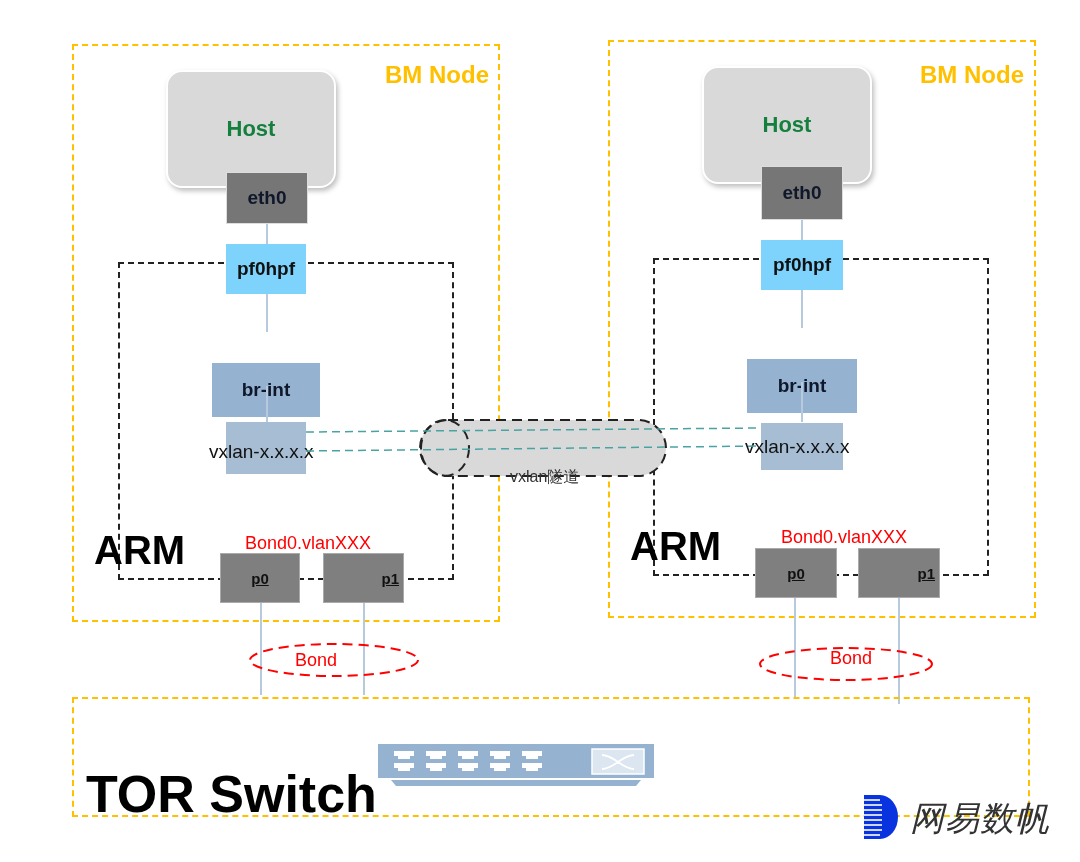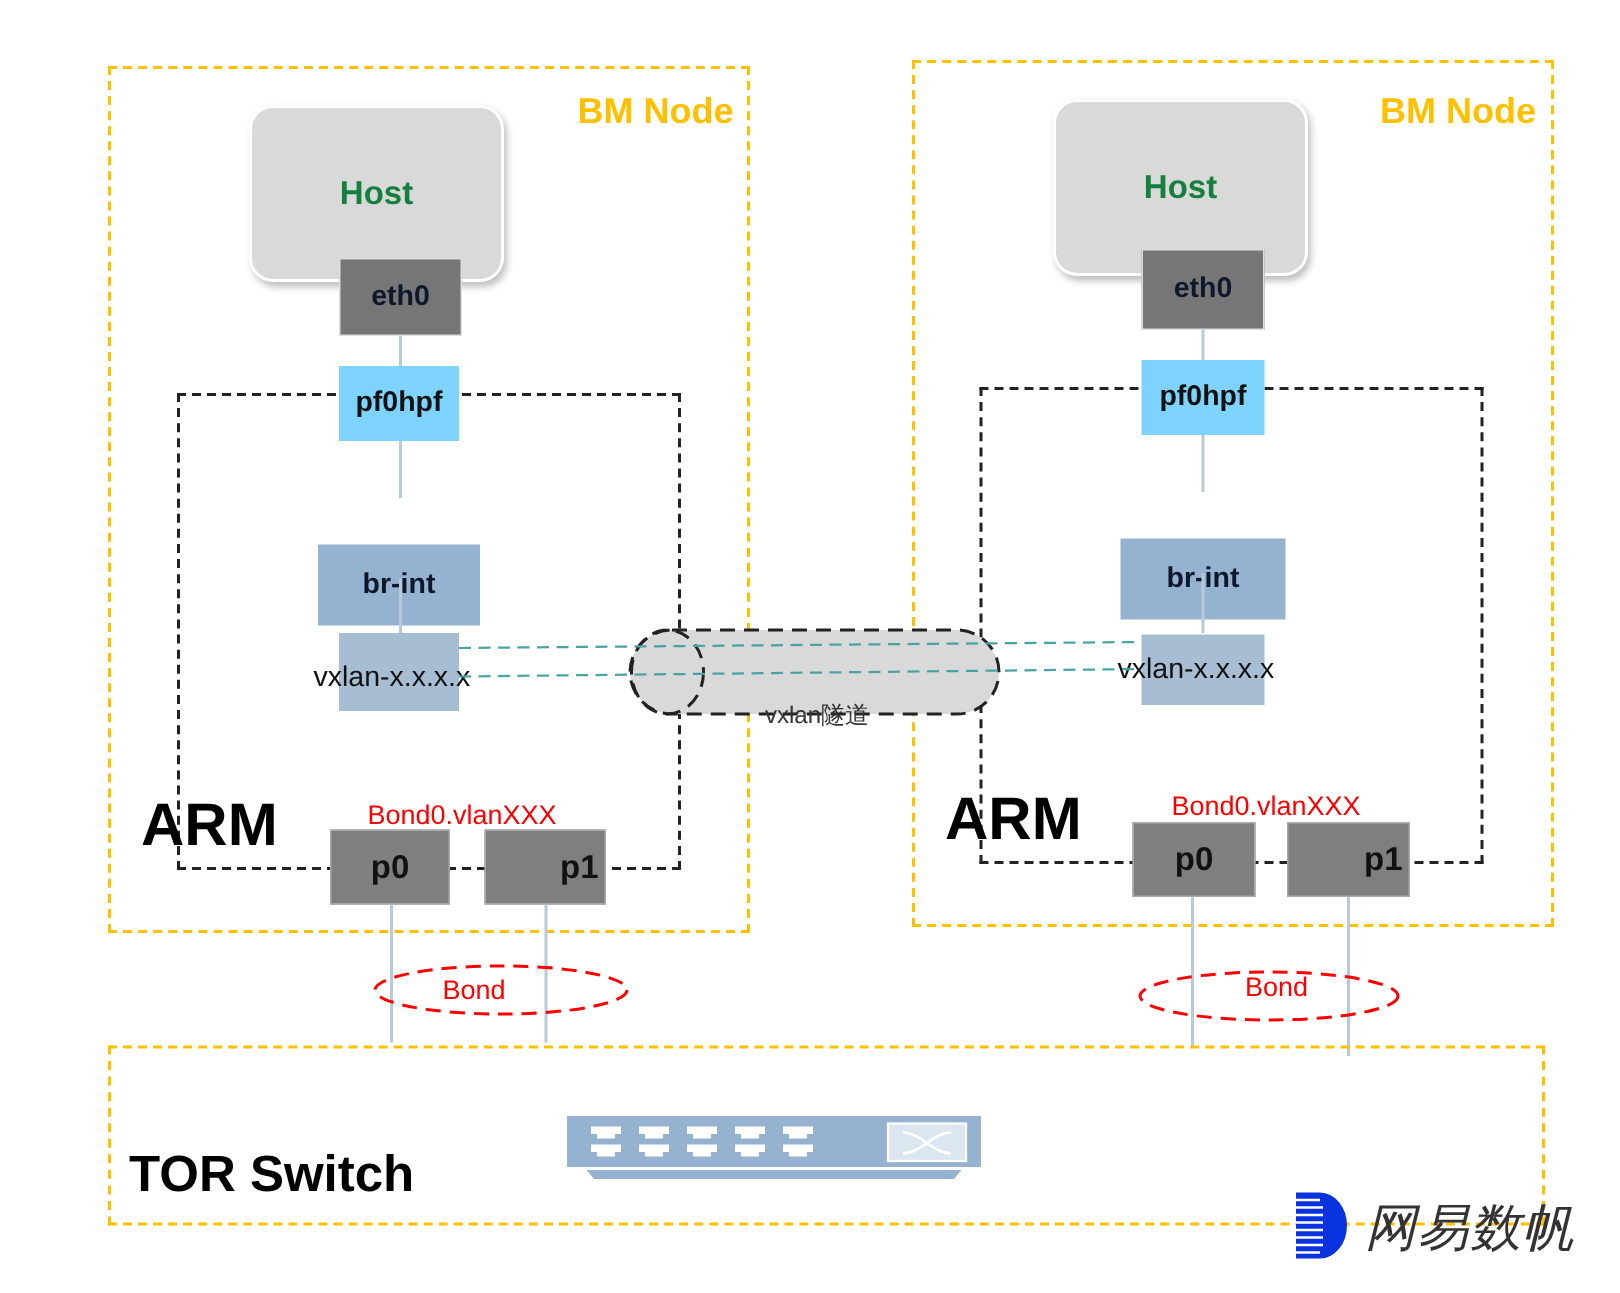--- a/index.html
+++ b/index.html
@@ -7,25 +7,25 @@
   .abs { position:absolute; }
   .yellow-box { border:2.5px dashed #ffc000; box-sizing:border-box; }
   .black-box { border:2px dashed #222; box-sizing:border-box; }
   .bm-label { color:#ffc000; font-weight:bold; font-size:24px; }
   .host { background:#d9d9d9; border-radius:16px; box-shadow:2px 3px 5px rgba(0,0,0,0.25); border:2px solid #fff; display:flex; align-items:center; justify-content:center; font-weight:bold; font-size:22px; color:#15803d; box-sizing:border-box; }
   .eth0 { background:#767676; display:flex; align-items:center; justify-content:center; font-weight:bold; font-size:19px; color:#0f172a; border:1px solid #ddd; box-sizing:border-box; }
   .pf { background:#7dd3fc; display:flex; align-items:center; justify-content:center; font-weight:bold; font-size:19px; color:#111; box-sizing:border-box; }
   .brint { background:#95b3d0; display:flex; align-items:center; justify-content:center; font-weight:bold; font-size:19px; color:#0f172a;margin-top:31px; }
   .vx { background:#a6bdd4; }
   .vxtext { font-size:19px; color:#111; white-space:nowrap; }
-  .port { background:#7f7f7f; border:1px solid #aaa; box-sizing:border-box; font-weight:bold; font-size:22px; color:#111; display:flex; align-items:center; }
+  .port { background:#7f7f7f; border:1px solid #aaa; box-sizing:border-box; font-weight:bold; font-size:15px; color:#111; display:flex; align-items:center;text-decoration:underline; }
   .arm { font-weight:bold; font-size:40px; color:#000; }
   .bond0 { color:#ff0000; font-size:18px; white-space:nowrap; }
   .bond-text { color:#ff0000; font-size:18px; }
-  .tor { font-weight:bold; font-size:34px; color:#000; }
+  .tor { font-weight:bold; font-size:52px; color:#000; }
   .vline { background:#b7c9dc; width:2px; }
   .logo-text { font-size:34px; color:#333; letter-spacing:1px; }
 </style>
 </head>
 <body>
 
 <div class="abs yellow-box" style="left:72px;top:44px;width:428px;height:578px;"></div>
 <div class="abs bm-label" style="left:385px;top:61px;">BM Node</div>
 <div class="abs black-box" style="left:118px;top:262px;width:336px;height:318px;"></div>
 <div class="abs host" style="left:166px;top:70px;width:170px;height:118px;">Host</div>

